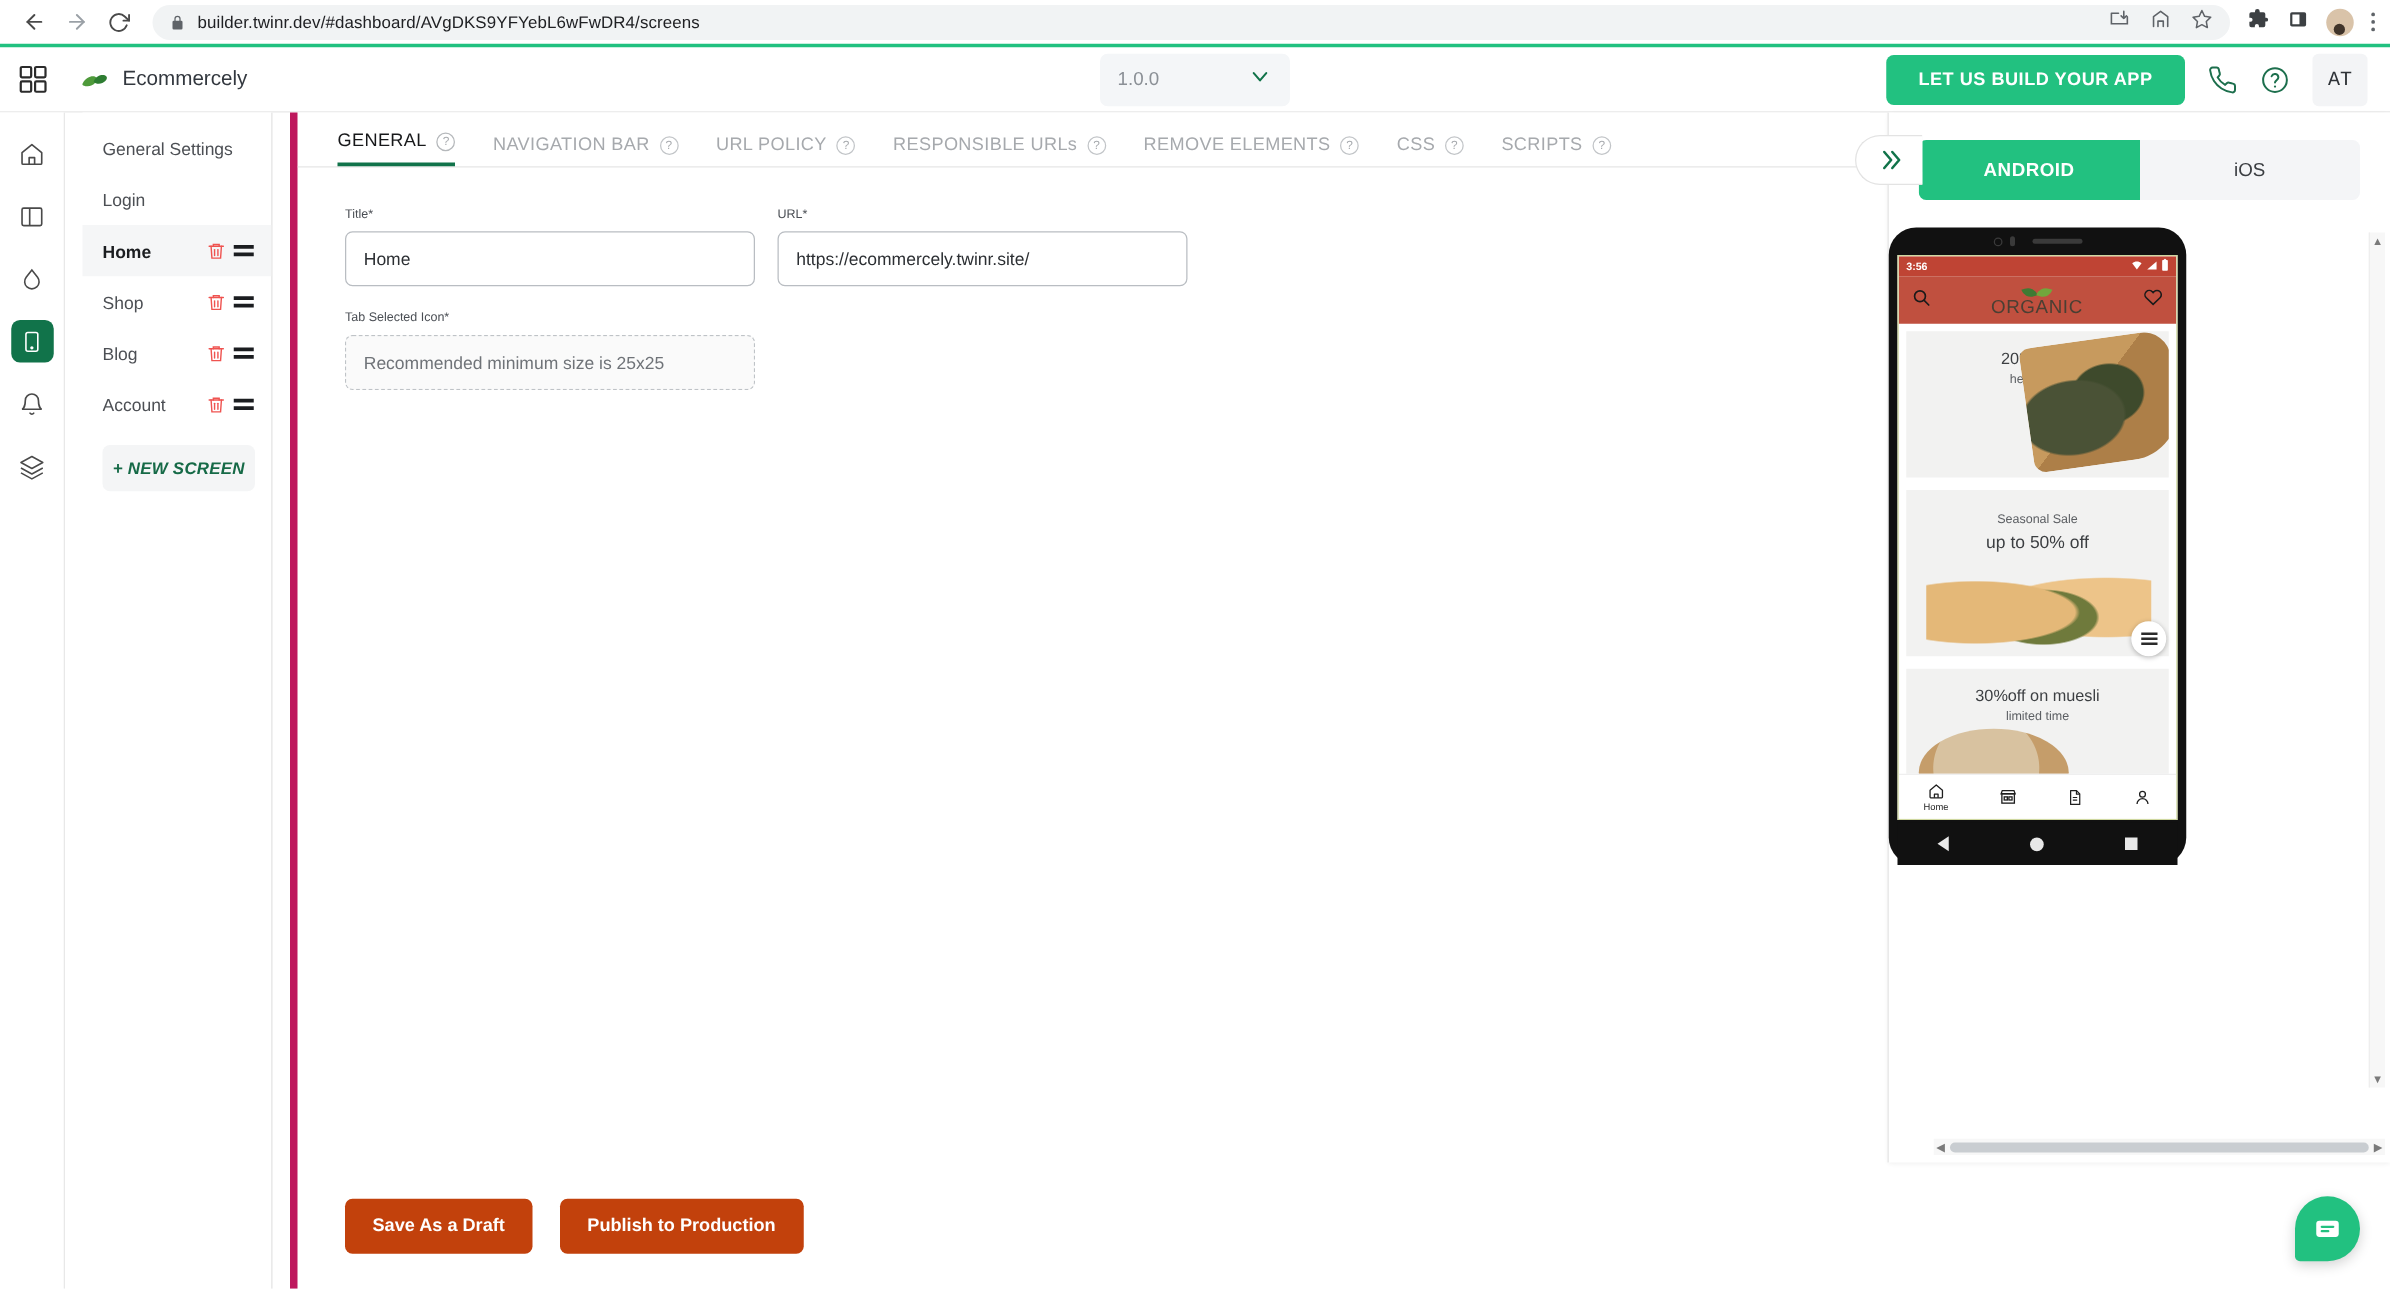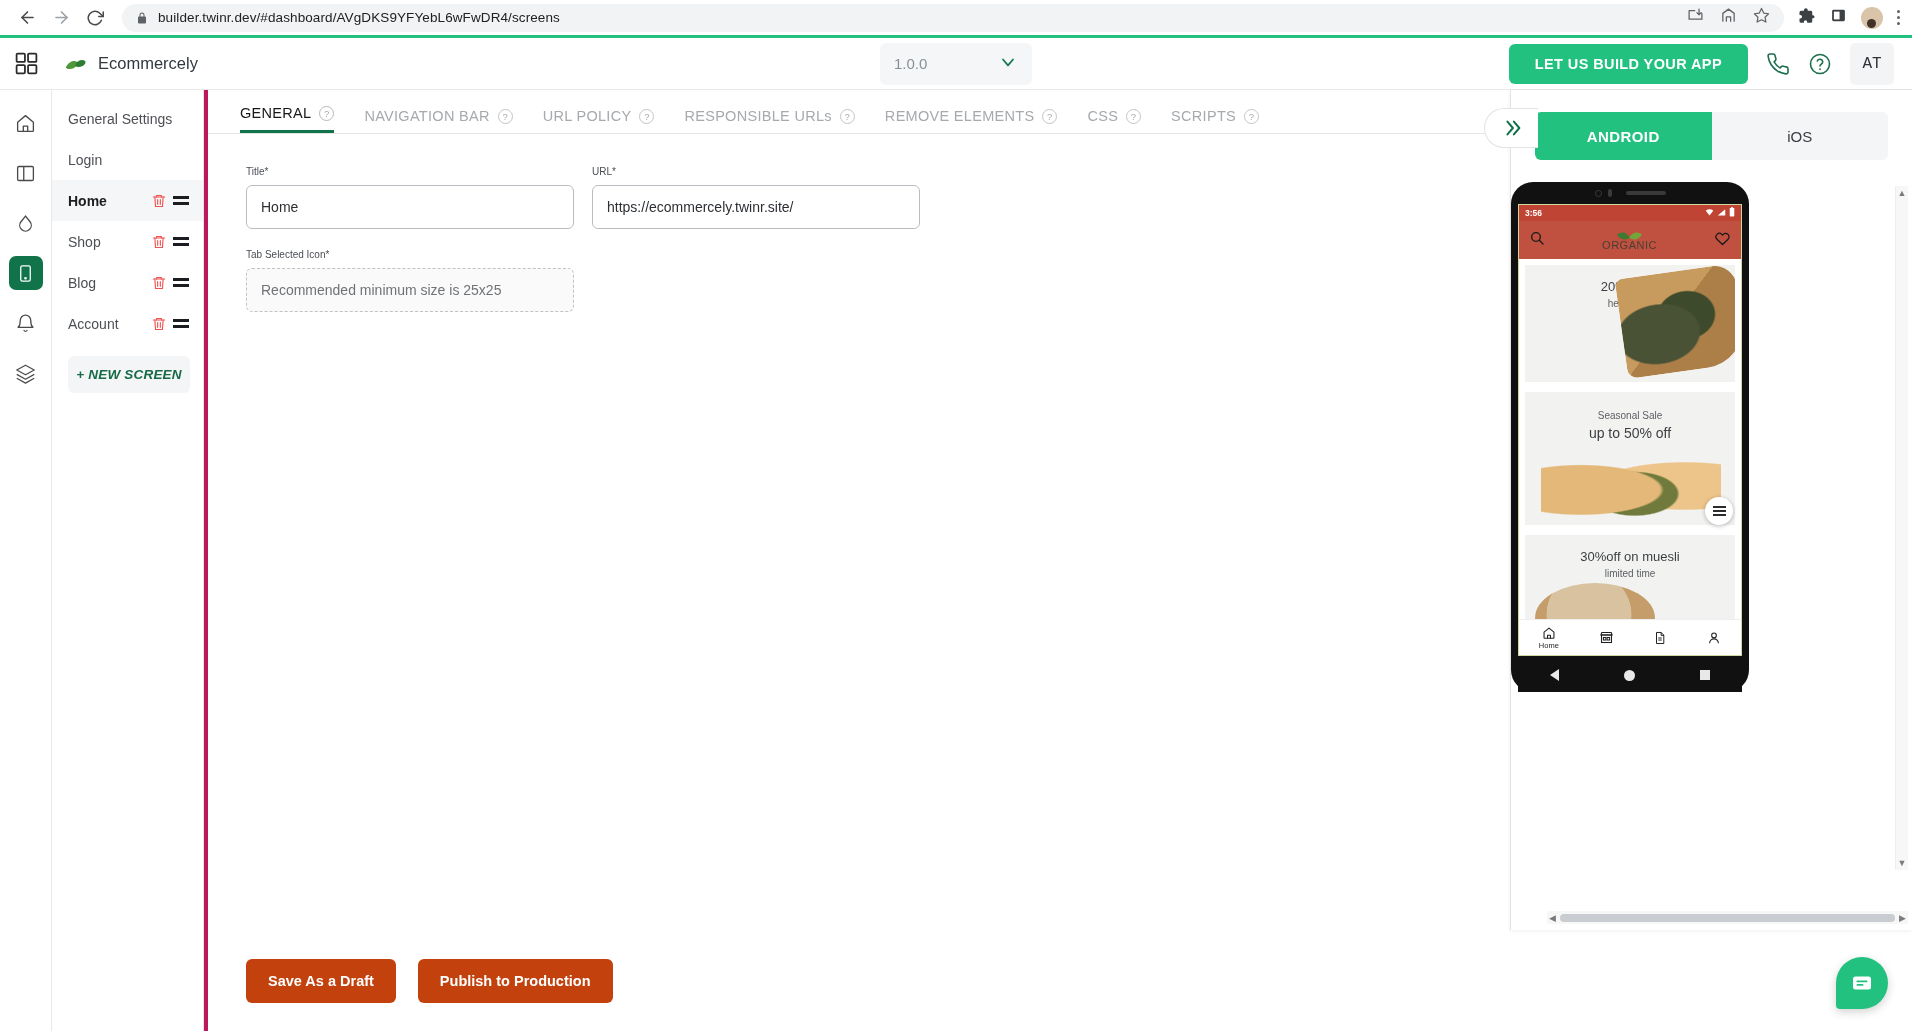--- a/index.html
+++ b/index.html
@@ -93,21 +93,21 @@
     cursor: pointer;
   }
   .hdr-icon { color: #1d6f4d; display:flex; align-items:center; }
   .at-avatar {
     width: 44px; height: 42px; background:#f3f4f6; border-radius: 5px;
     display:flex; align-items:center; justify-content:center;
     font-size: 16px; color: #2f3338; font-weight: 500; font-family: Liberation Mono, monospace;
   }
 
   
-  .body-wrap { display: flex; height: calc(1031px - 38px - 52px); position: relative; }
+  .body-wrap { display: flex; height: calc(1031px - 38px - 52px); position: relative; gap: 14px; }
 
   .icon-rail {
     width: 52px; background: #fff; border-right: 1px solid #e8e8e8;
     display:flex; flex-direction:column; align-items:center;
     padding-top: 16px; gap: 16px;
     flex: none;
   }
   .rail-item {
     width: 34px; height: 34px;
     display:flex; align-items:center; justify-content:center;
@@ -134,21 +134,21 @@
     margin: 12px 16px 0 16px;
     background: #f4f5f6; color:#166a47;
     font-size: 13.5px; font-weight: bold;
     border: none; border-radius: 6px;
     padding: 11px 0; width: 122px;
     letter-spacing: .2px; cursor: pointer; font-style: italic;
   }
 
   .content {
     flex: 1; background:#fff; position: relative;
-    border-left: 4px solid #be185d;
+    border-left: 6px solid #be185d;
     overflow: hidden;
   }
   .tabs {
     height: 44px; display:flex; align-items:flex-end;
     padding-left: 32px; gap: 30px;
     border-bottom: 1px solid #e6e6e6;
     position: relative;
   }
   .tab {
     display:flex; align-items:center; gap:8px;
@@ -246,21 +246,21 @@
     padding: 0 10px; color:#1c1c1c;
   }
   .logo-block { display:flex; flex-direction:column; align-items:center; line-height:1; }
   .logo-leaves { height: 11px; display:flex; align-items:flex-end; gap:1px; }
   .leaf {
     width: 11px; height: 8px;
     border-radius: 0 10px 0 10px;
   }
   .leaf.dark { background:#3f7a33; transform: rotate(-18deg); }
   .leaf.light { background:#72a63c; transform: rotate(18deg) scaleX(-1); }
-  .logo-text { font-size: 11px; color:#4a3f33; letter-spacing:.5px; font-weight:500; }
+  .logo-text { font-size: 15px; color:#4a3f33; letter-spacing:.5px; font-weight:500; }
 
   .banner {
     position: relative; background:#f2f2f1;
     padding: 14px 0 0 0; text-align:center; overflow:hidden;
   }
   .banner-1 { height: 117px; margin: 6px 6px 0 6px; }
   .banner-title { font-size: 13px; color:#3c3f42; }
   .banner-sub { font-size: 10px; color:#5c5f63; margin-top:4px; }
   .tea-img {
     position:absolute; right:-6px; top: 6px;

